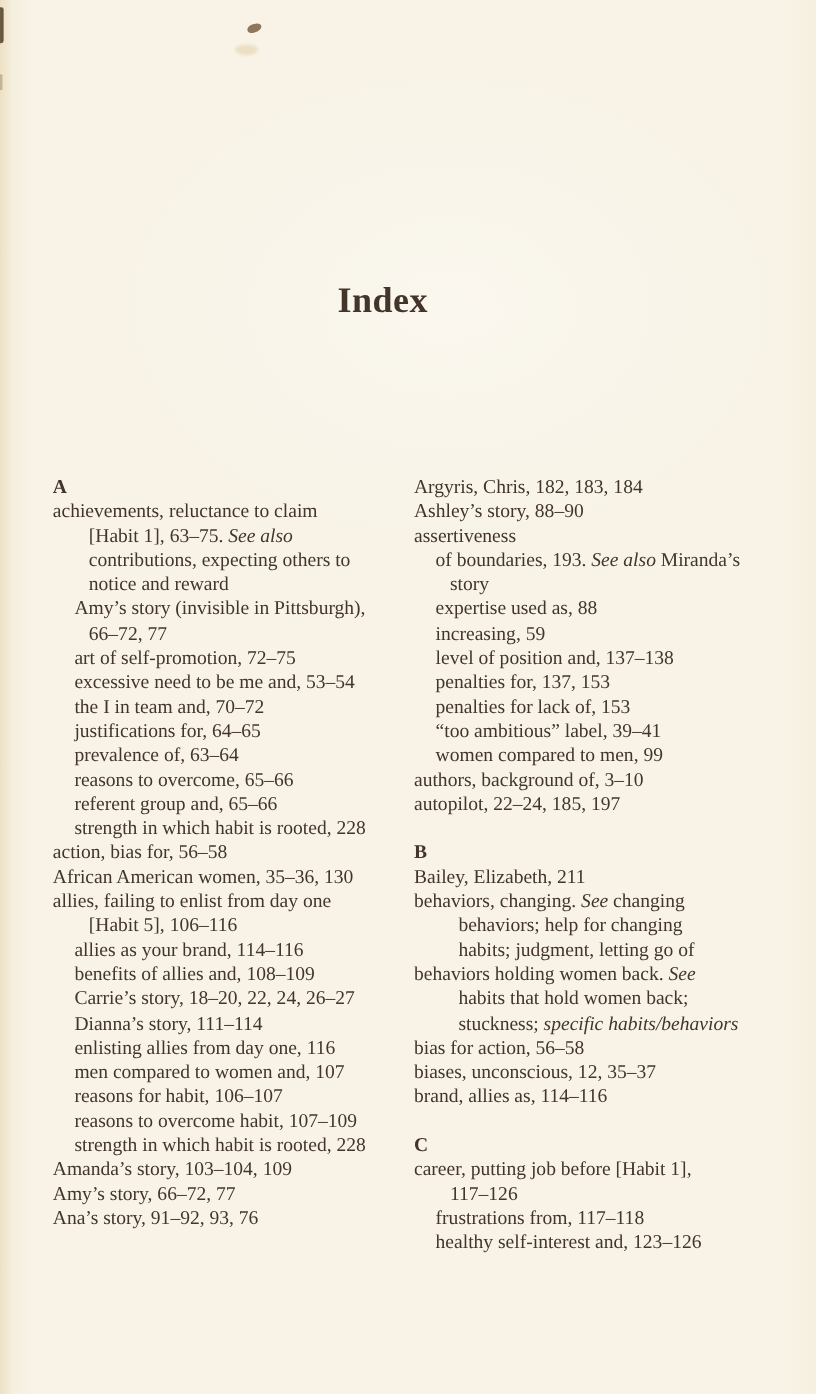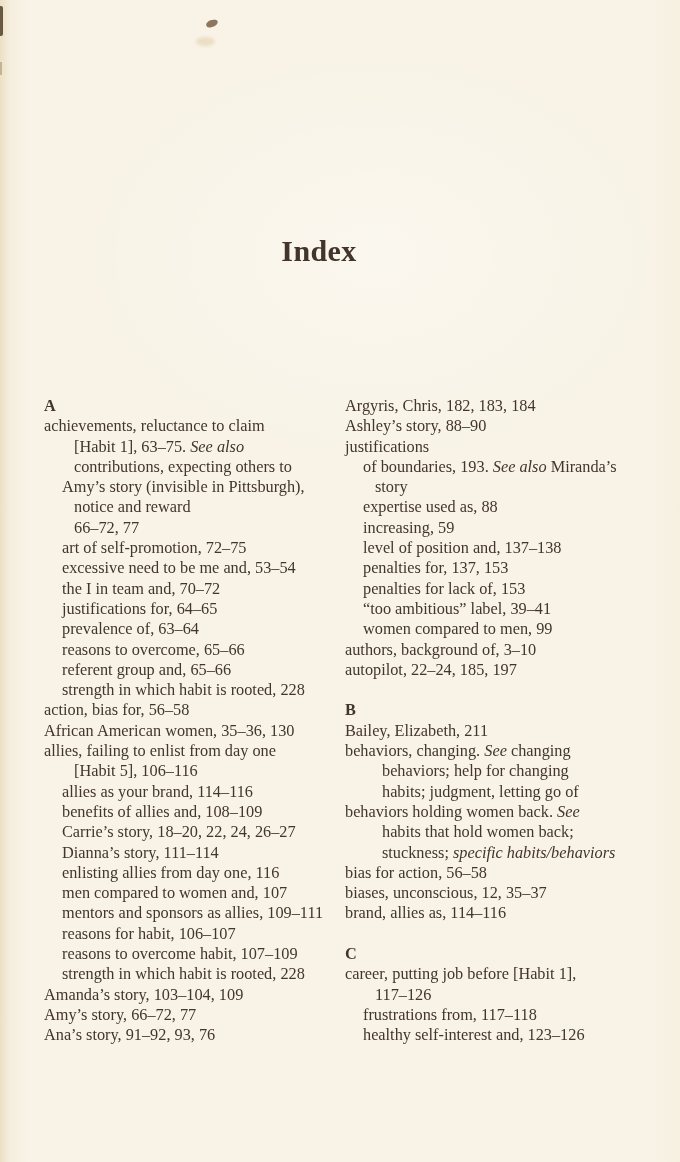--- a/index.html
+++ b/index.html
@@ -72,53 +72,52 @@
   <span class="speck-dark"></span>
   <span class="speck-faint"></span>
 
   <div class="title">Index</div>
 
   <div class="col col-left">
       <div class="line ind0 header"><span>A</span></div>
       <div class="line ind0"><span>achievements, reluctance to claim</span></div>
       <div class="line ind2"><span>[Habit 1], 63–75. </span><span class="it">See also</span></div>
       <div class="line ind2"><span>contributions, expecting others to</span></div>
+      <div class="line ind2"><span>notice and reward</span></div>
       <div class="line ind1"><span>Amy’s story (invisible in Pittsburgh),</span></div>
-      <div class="line ind2"><span>notice and reward</span></div>
       <div class="line ind2"><span>66–72, 77</span></div>
       <div class="line ind1"><span>art of self-promotion, 72–75</span></div>
       <div class="line ind1"><span>excessive need to be me and, 53–54</span></div>
       <div class="line ind1"><span>the I in team and, 70–72</span></div>
       <div class="line ind1"><span>justifications for, 64–65</span></div>
       <div class="line ind1"><span>prevalence of, 63–64</span></div>
       <div class="line ind1"><span>reasons to overcome, 65–66</span></div>
       <div class="line ind1"><span>referent group and, 65–66</span></div>
       <div class="line ind1"><span>strength in which habit is rooted, 228</span></div>
       <div class="line ind0"><span>action, bias for, 56–58</span></div>
       <div class="line ind0"><span>African American women, 35–36, 130</span></div>
       <div class="line ind0"><span>allies, failing to enlist from day one</span></div>
       <div class="line ind2"><span>[Habit 5], 106–116</span></div>
       <div class="line ind1"><span>allies as your brand, 114–116</span></div>
       <div class="line ind1"><span>benefits of allies and, 108–109</span></div>
       <div class="line ind1"><span>Carrie’s story, 18–20, 22, 24, 26–27</span></div>
       <div class="line ind1"><span>Dianna’s story, 111–114</span></div>
       <div class="line ind1"><span>enlisting allies from day one, 116</span></div>
       <div class="line ind1"><span>men compared to women and, 107</span></div>
-      <div class="line ind1"><span>mentors and sponsors as allies, 109–111</span></div>
       <div class="line ind1"><span>reasons for habit, 106–107</span></div>
       <div class="line ind1"><span>reasons to overcome habit, 107–109</span></div>
       <div class="line ind1"><span>strength in which habit is rooted, 228</span></div>
       <div class="line ind0"><span>Amanda’s story, 103–104, 109</span></div>
       <div class="line ind0"><span>Amy’s story, 66–72, 77</span></div>
       <div class="line ind0"><span>Ana’s story, 91–92, 93, 76</span></div>
     </div>
   <div class="col col-right">
       <div class="line ind0"><span>Argyris, Chris, 182, 183, 184</span></div>
       <div class="line ind0"><span>Ashley’s story, 88–90</span></div>
-      <div class="line ind0"><span>justifications</span></div>
+      <div class="line ind0"><span>assertiveness</span></div>
       <div class="line ind1"><span>of boundaries, 193. </span><span class="it">See also</span><span> Miranda’s</span></div>
       <div class="line ind2"><span>story</span></div>
       <div class="line ind1"><span>expertise used as, 88</span></div>
       <div class="line ind1"><span>increasing, 59</span></div>
       <div class="line ind1"><span>level of position and, 137–138</span></div>
       <div class="line ind1"><span>penalties for, 137, 153</span></div>
       <div class="line ind1"><span>penalties for lack of, 153</span></div>
       <div class="line ind1"><span>“too ambitious” label, 39–41</span></div>
       <div class="line ind1"><span>women compared to men, 99</span></div>
       <div class="line ind0"><span>authors, background of, 3–10</span></div>

